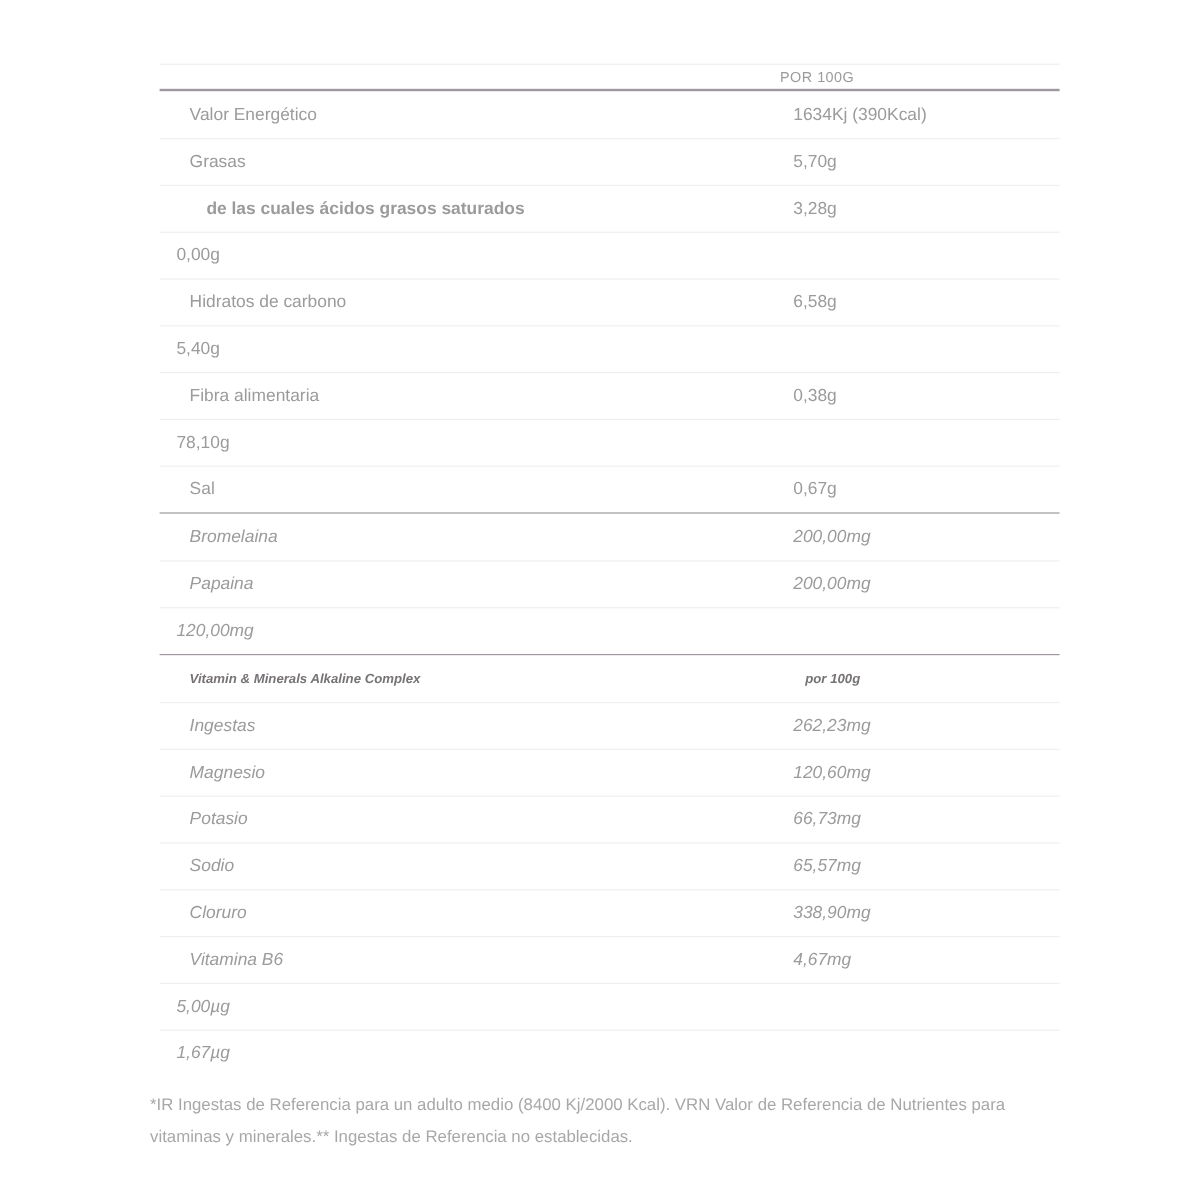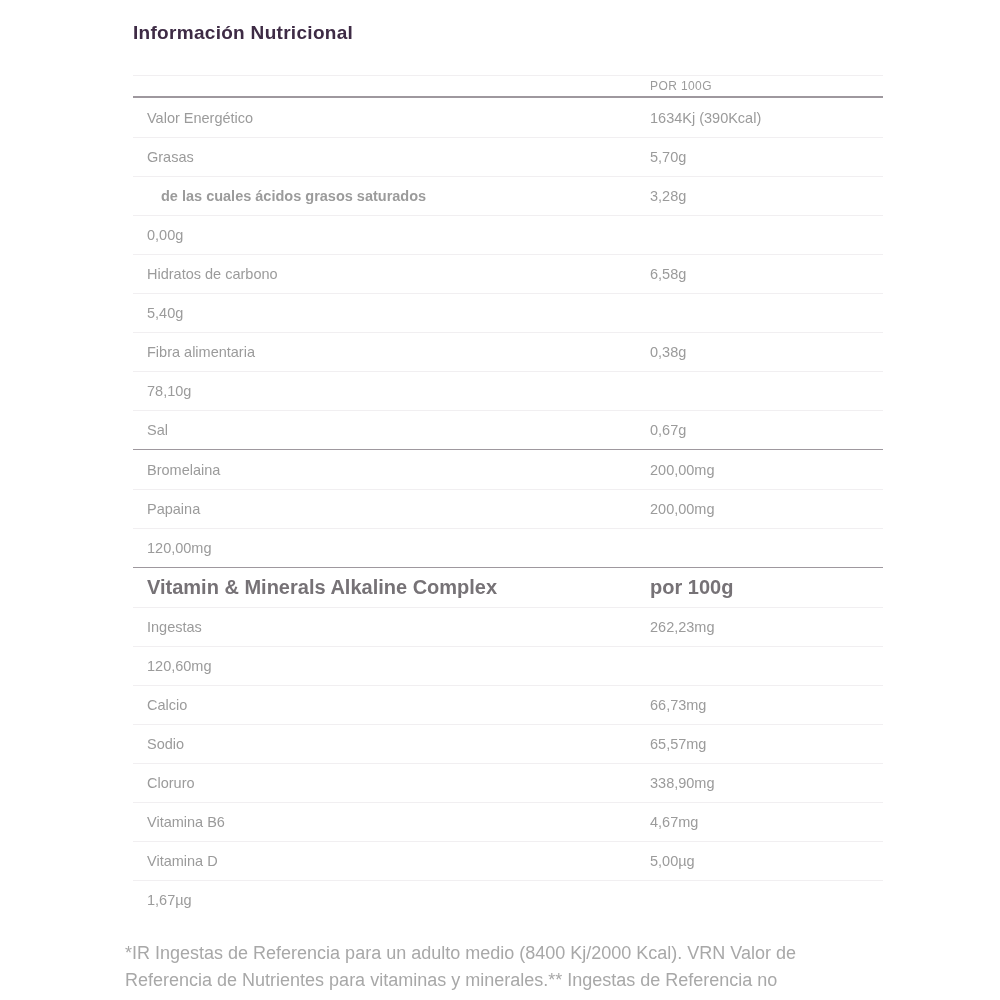--- a/index.html
+++ b/index.html
@@ -36,50 +36,50 @@
     border-bottom: 2px solid var(--divider-dark, #9e989e);
     padding-left: 14px;
   }
   .header-row .label { flex: 0 0 503px; }
   .col-header {
     font-size: 12px;
     letter-spacing: 0.4px;
     color: var(--row-text, #9b9b9b);
   }
   .section { border-top: 0; }
-  .section + .section { border-top: 1px solid var(--divider-dark, #9e989e); }
+  .section + .section { border-top: 1px solid var(--divider-dark, #9e989e); font-style: italic; }
   .row {
     height: 39px;
     display: flex;
     align-items: center;
     padding-left: 14px;
     border-top: 1px solid var(--divider-light, #f1eff1);
   }
   .section .row:first-child { border-top: none; }
-  .row .label { flex: 0 0 503px; padding-right: 10px; }
+  .row .label { flex: 0 0 503px; padding-right: 10px; margin-left: 11px; }
   .row .label.indent { padding-left: 14px; font-weight: bold; }
   .row .value { flex: 1; }
   .row.section-header {
     font-weight: bold;
-    font-size: 20px;
+    font-size: 11px;
     color: var(--section-header-text, #767276);
+    gap: 10px;
   }
   .footnote {
-    margin-top: 21px;
+    margin-top: 10px;
     width: 762px;
-    font-size: 18px;
+    font-size: 14px;
     line-height: 27px;
     color: var(--footnote-text, #a8a8a8);
   }
 </style>
 </head>
 <body>
 
 <div class="page">
-  <h1 class="title">Información Nutricional</h1>
 
   <div class="table">
     <div class="header-row">
       <span class="label"></span>
       <span class="value col-header">POR 100G</span>
     </div>
     <div id="table-body">
         <div class="section">
           <div class="row">
             <span class="label">Valor Energético</span>
@@ -131,40 +131,40 @@
         <div class="section">
           <div class="row section-header">
             <span class="label">Vitamin &amp; Minerals Alkaline Complex</span>
             <span class="value">por 100g</span>
           </div>
           <div class="row">
             <span class="label">Ingestas</span>
             <span class="value">262,23mg</span>
           </div>
           <div class="row">
+            <span class="label">Magnesio</span>
             <span class="value">120,60mg</span>
           </div>
           <div class="row">
-            <span class="label">Calcio</span>
+            <span class="label">Potasio</span>
             <span class="value">66,73mg</span>
           </div>
           <div class="row">
             <span class="label">Sodio</span>
             <span class="value">65,57mg</span>
           </div>
           <div class="row">
             <span class="label">Cloruro</span>
             <span class="value">338,90mg</span>
           </div>
           <div class="row">
             <span class="label">Vitamina B6</span>
             <span class="value">4,67mg</span>
           </div>
           <div class="row">
-            <span class="label">Vitamina D</span>
             <span class="value">5,00µg</span>
           </div>
           <div class="row">
             <span class="value">1,67µg</span>
           </div>
         </div>
       </div>
   </div>
 
   <p class="footnote">*IR Ingestas de Referencia para un adulto medio (8400 Kj/2000 Kcal). VRN Valor de Referencia de Nutrientes para vitaminas y minerales.** Ingestas de Referencia no establecidas.</p>

